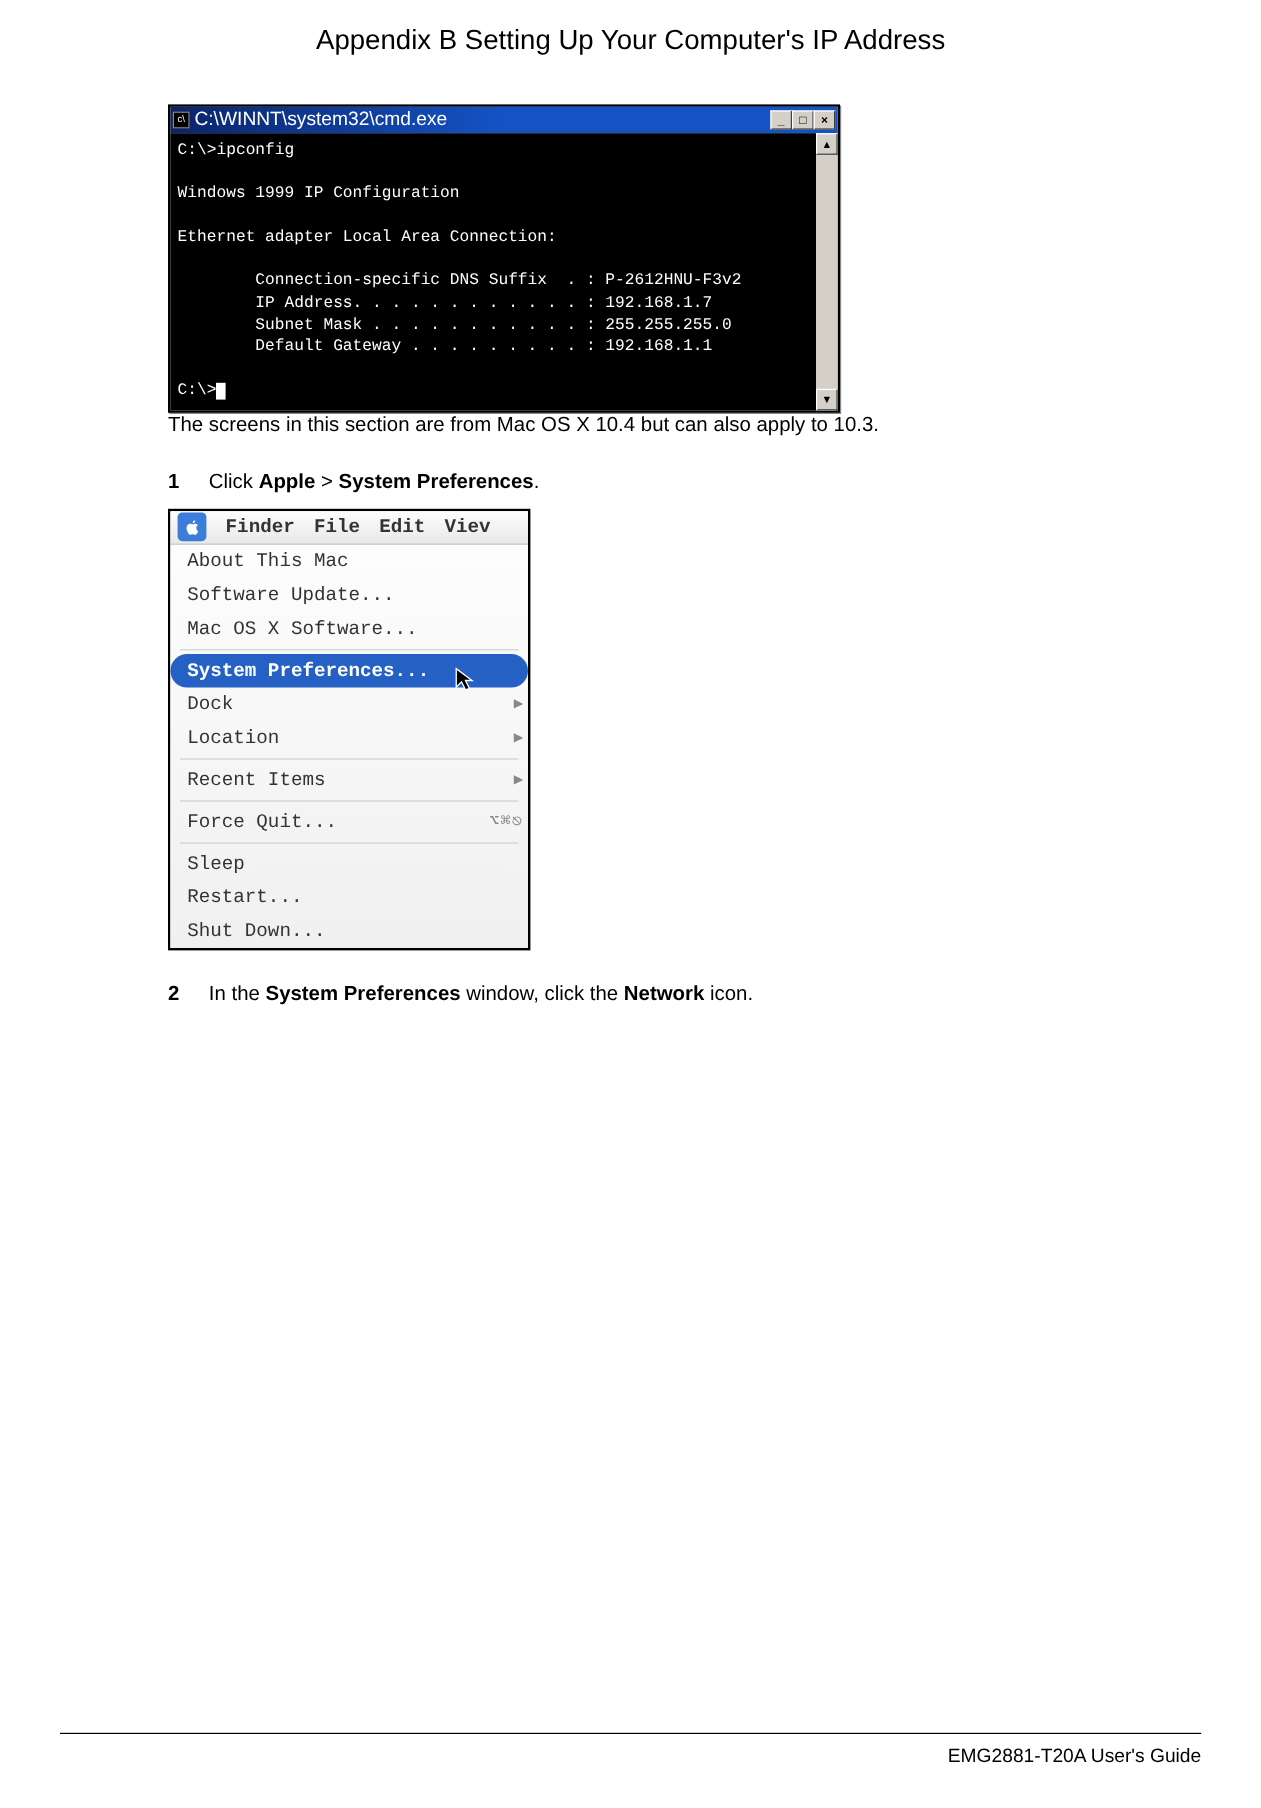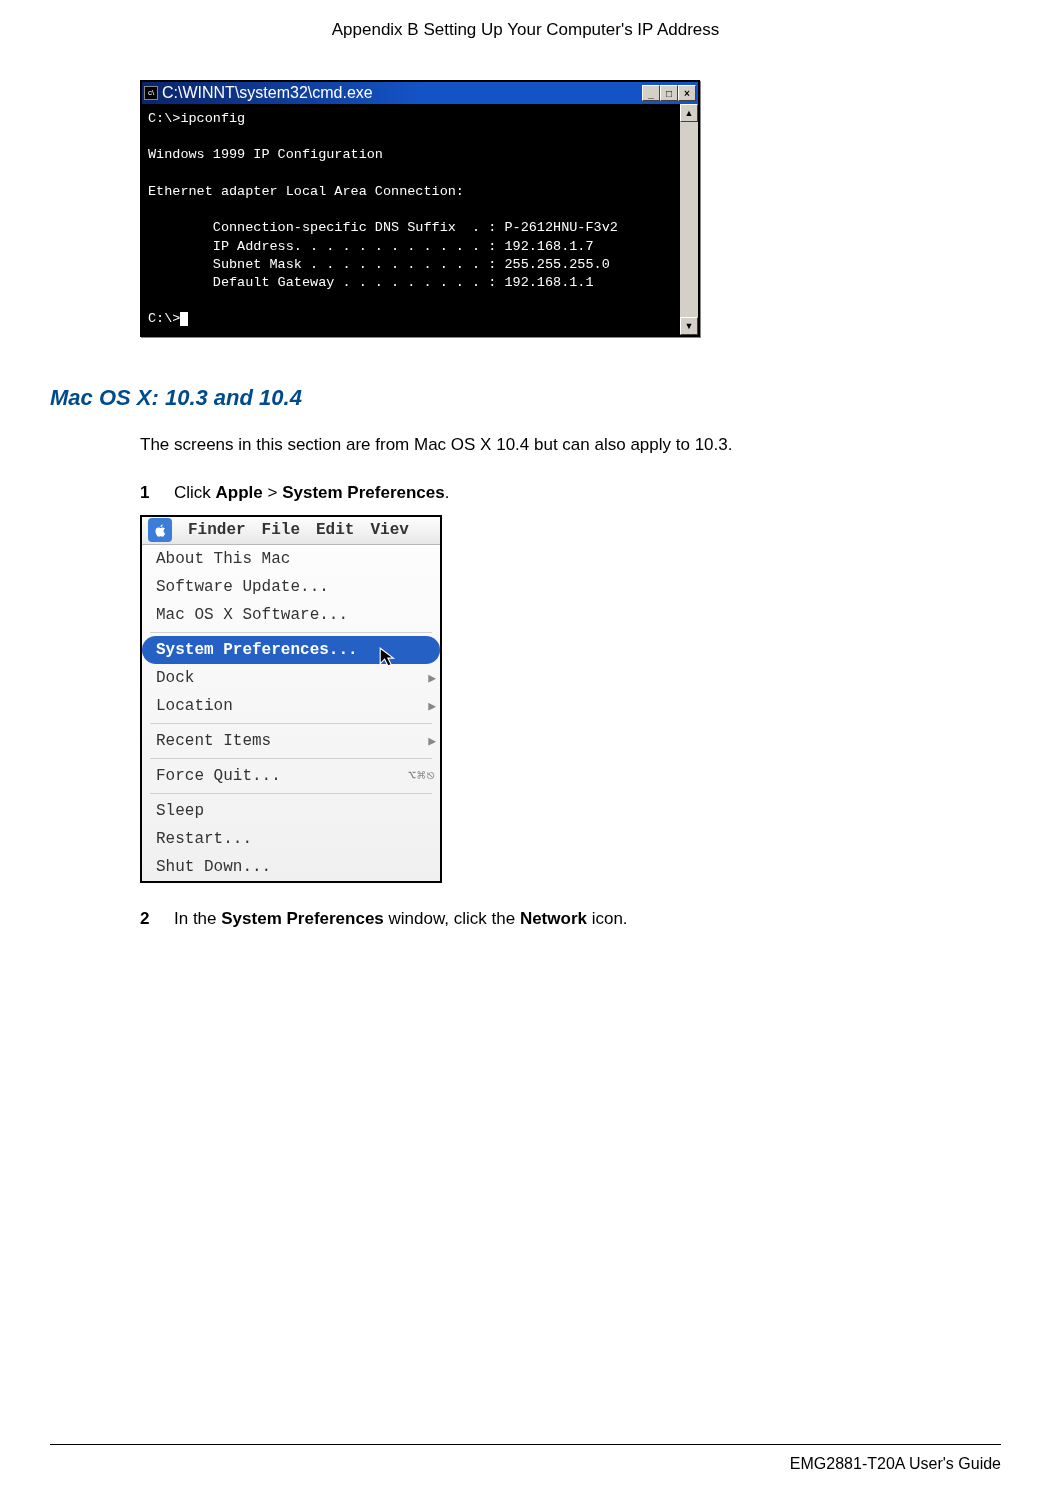--- a/index.html
+++ b/index.html
@@ -9,21 +9,21 @@
     width: 1051px;
     height: 1507px;
     position: relative;
     color: #000;
   }
   .page {
     padding: 20px 50px 0 50px;
   }
   .header-title {
     text-align: center;
-    font-size: 17px;
+    font-size: 23px;
     margin-bottom: 40px;
   }
   .cmd-window {
     margin-left: 90px;
     width: 560px;
     border: 2px solid #000;
     background: #fff;
     box-shadow: 1px 1px 0 #888;
   }
   .cmd-titlebar {
@@ -239,21 +239,20 @@
 <span>        Default Gateway . . . . . . . . . : 192.168.1.1</span>
 <span></span>
 <span>C:\&gt;</span><span class="cursor-block"></span></div>
       <div class="cmd-scroll">
         <div class="scroll-btn">▲</div>
         <div class="scroll-btn">▼</div>
       </div>
     </div>
   </div>
 
-  <div class="section-heading">Mac OS X: 10.3 and 10.4</div>
 
   <div class="intro-text">The screens in this section are from Mac OS X 10.4 but can also apply to 10.3.</div>
 
   <div class="step">
     <div class="step-num">1</div>
     <div class="step-text">
       <span>Click </span><b>Apple</b><span> &gt; </span><b>System Preferences</b><span>.</span>
     </div>
   </div>
 

